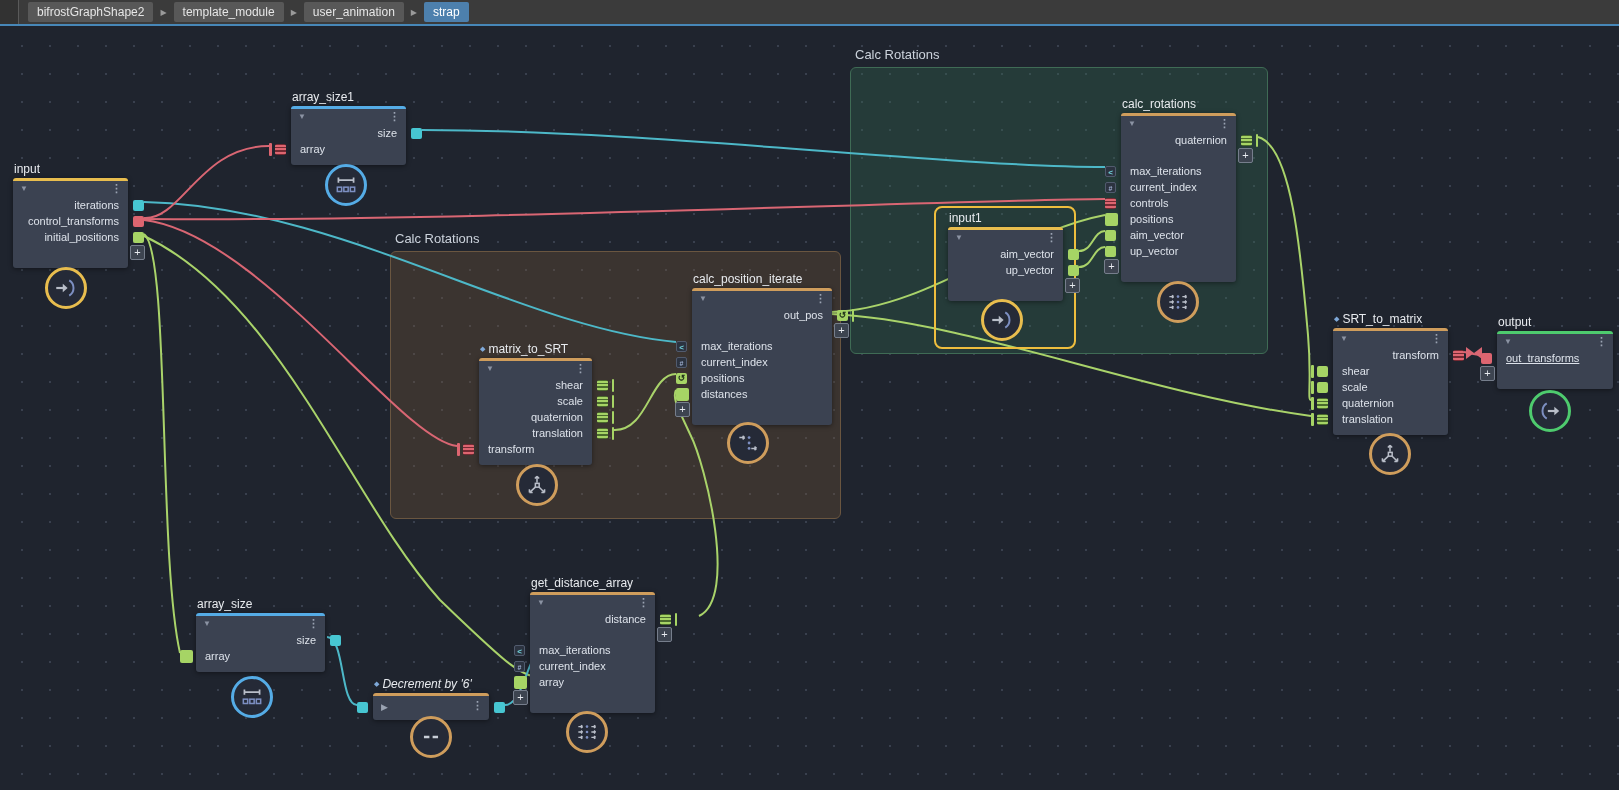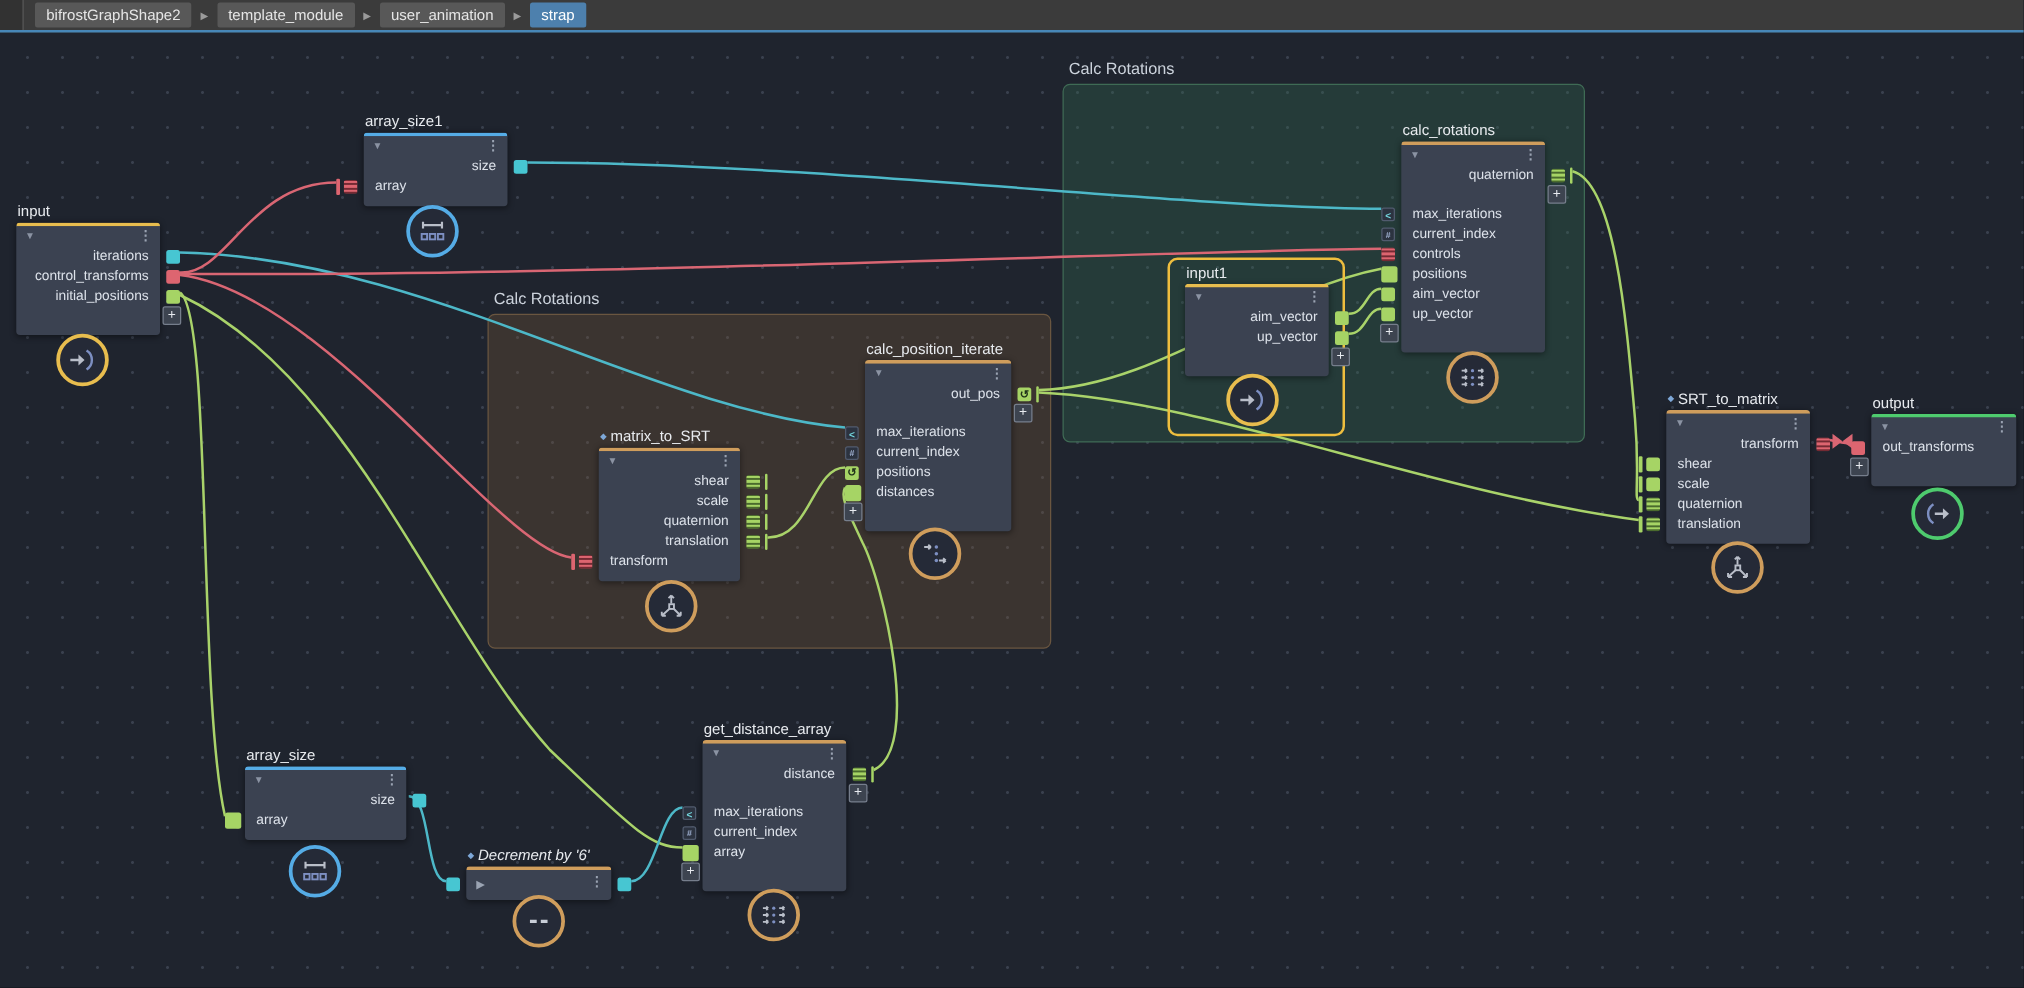--- a/index.html
+++ b/index.html
@@ -32,21 +32,21 @@
   .wc{stroke:#4db8c8;} .wr{stroke:#d96673;} .wg{stroke:#a9d36a;}
   svg.wires path{fill:none;stroke-width:2;}
 
   
   .selrect{position:absolute;border:2px solid #eebe3e;border-radius:8px;z-index:3;}
 
   
   .node{position:absolute;background:#3b4251;border-radius:3px;z-index:4;
     border-top:3px solid #888;box-shadow:0 1px 5px rgba(0,0,0,.45);padding-bottom:8px;}
   .acc-yellow{border-top-color:#e8bd4e;} .acc-blue{border-top-color:#55ace6;}
-  .acc-tan{border-top-color:#cf9d5c;} .acc-green{border-top-color:#4ecb6e;}
+  .acc-tan{border-top-color:#cf9d5c;} .acc-green{border-top-color:#4ecb6e;text-decoration:underline;}
   .ntitle{position:absolute;top:-19px;left:1px;font-size:12px;color:#e8ebef;white-space:nowrap;}
   .ntitle.it{font-style:italic;}
   .dia{color:#7ea8d8;font-size:7px;vertical-align:2px;margin-right:3px;font-style:normal;}
   .hdr{height:16px;position:relative;}
   .tri{position:absolute;left:7px;top:3px;font-size:8px;color:#8b93a3;}
   .kebab{position:absolute;right:6px;top:1px;font-size:11px;color:#9aa3b2;font-weight:bold;}
   .row{position:relative;height:16px;line-height:16px;font-size:11px;color:#dde2ea;}
   .row.out{text-align:right;padding-right:9px;}
   .row.in{padding-left:9px;}
   .chip{position:absolute;width:11px;height:11px;top:2.5px;border-radius:2px;box-sizing:border-box;
@@ -180,21 +180,21 @@
       <div class="row out"><span>translation</span><span class="chip c-green-arr"></span><span class="tick g"></span></div>
       <div class="row in"><span>transform</span><span class="chip c-red-arr"></span><span class="tick r"></span></div>
       <div class="badge bt" style="left:37px;top:103px">
         <svg width="26" height="26" viewBox="0 0 24 24">
             <rect x="10.5" y="10.5" width="3.5" height="3.5" stroke="#b9bec9" fill="none" stroke-width="1.4"></rect>
             <path d="M12 10V4M12 4l-2 2M12 4l2 2M10.5 14 5 19M5 19v-3M5 19h3M14 14l5 5M19 19v-3M19 19h-3" stroke="#b9bec9" stroke-width="1.4" fill="none"></path>
           </svg>
       </div>
     </div>
 
-    <div class="node acc-tan" style="left:692px;top:262px;width:117px">
+    <div class="node acc-tan" style="left:692px;top:262px;width:140px">
       <div class="ntitle">calc_position_iterate</div>
       <div class="hdr">
           <span class="tri">▼</span>
           <span class="kebab">⋮</span>
         </div>
       <div class="row out"><span>out_pos</span><span class="chip c-green-loop">↺</span><span class="tick g"></span></div>
       <div class="plusrow right">
           <span class="plus">+</span>
         </div>
       <div class="row in"><span>max_iterations</span><span class="chip c-dark glt">&lt;</span></div>
@@ -290,21 +290,21 @@
       <span class="kebab">⋮</span>
       <span class="chip c-cyan l"></span>
       <span class="chip c-cyan r"></span>
       <div class="badge bt" style="left:37px;top:20px">
         <svg width="26" height="26" viewBox="0 0 24 24">
             <path d="M5.5 12h5M13.5 12h5" stroke="#c9ced8" stroke-width="2.4" fill="none"></path>
           </svg>
       </div>
     </div>
 
-    <div class="node acc-tan" style="left:562px;top:566px;width:115px">
+    <div class="node acc-tan" style="left:530px;top:566px;width:125px">
       <div class="ntitle">get_distance_array</div>
       <div class="hdr">
           <span class="tri">▼</span>
           <span class="kebab">⋮</span>
         </div>
       <div class="row out"><span>distance</span><span class="chip c-green-arr"></span><span class="tick g"></span></div>
       <div class="plusrow right">
           <span class="plus">+</span>
         </div>
       <div class="row in"><span>max_iterations</span><span class="chip c-dark glt">&lt;</span></div>

